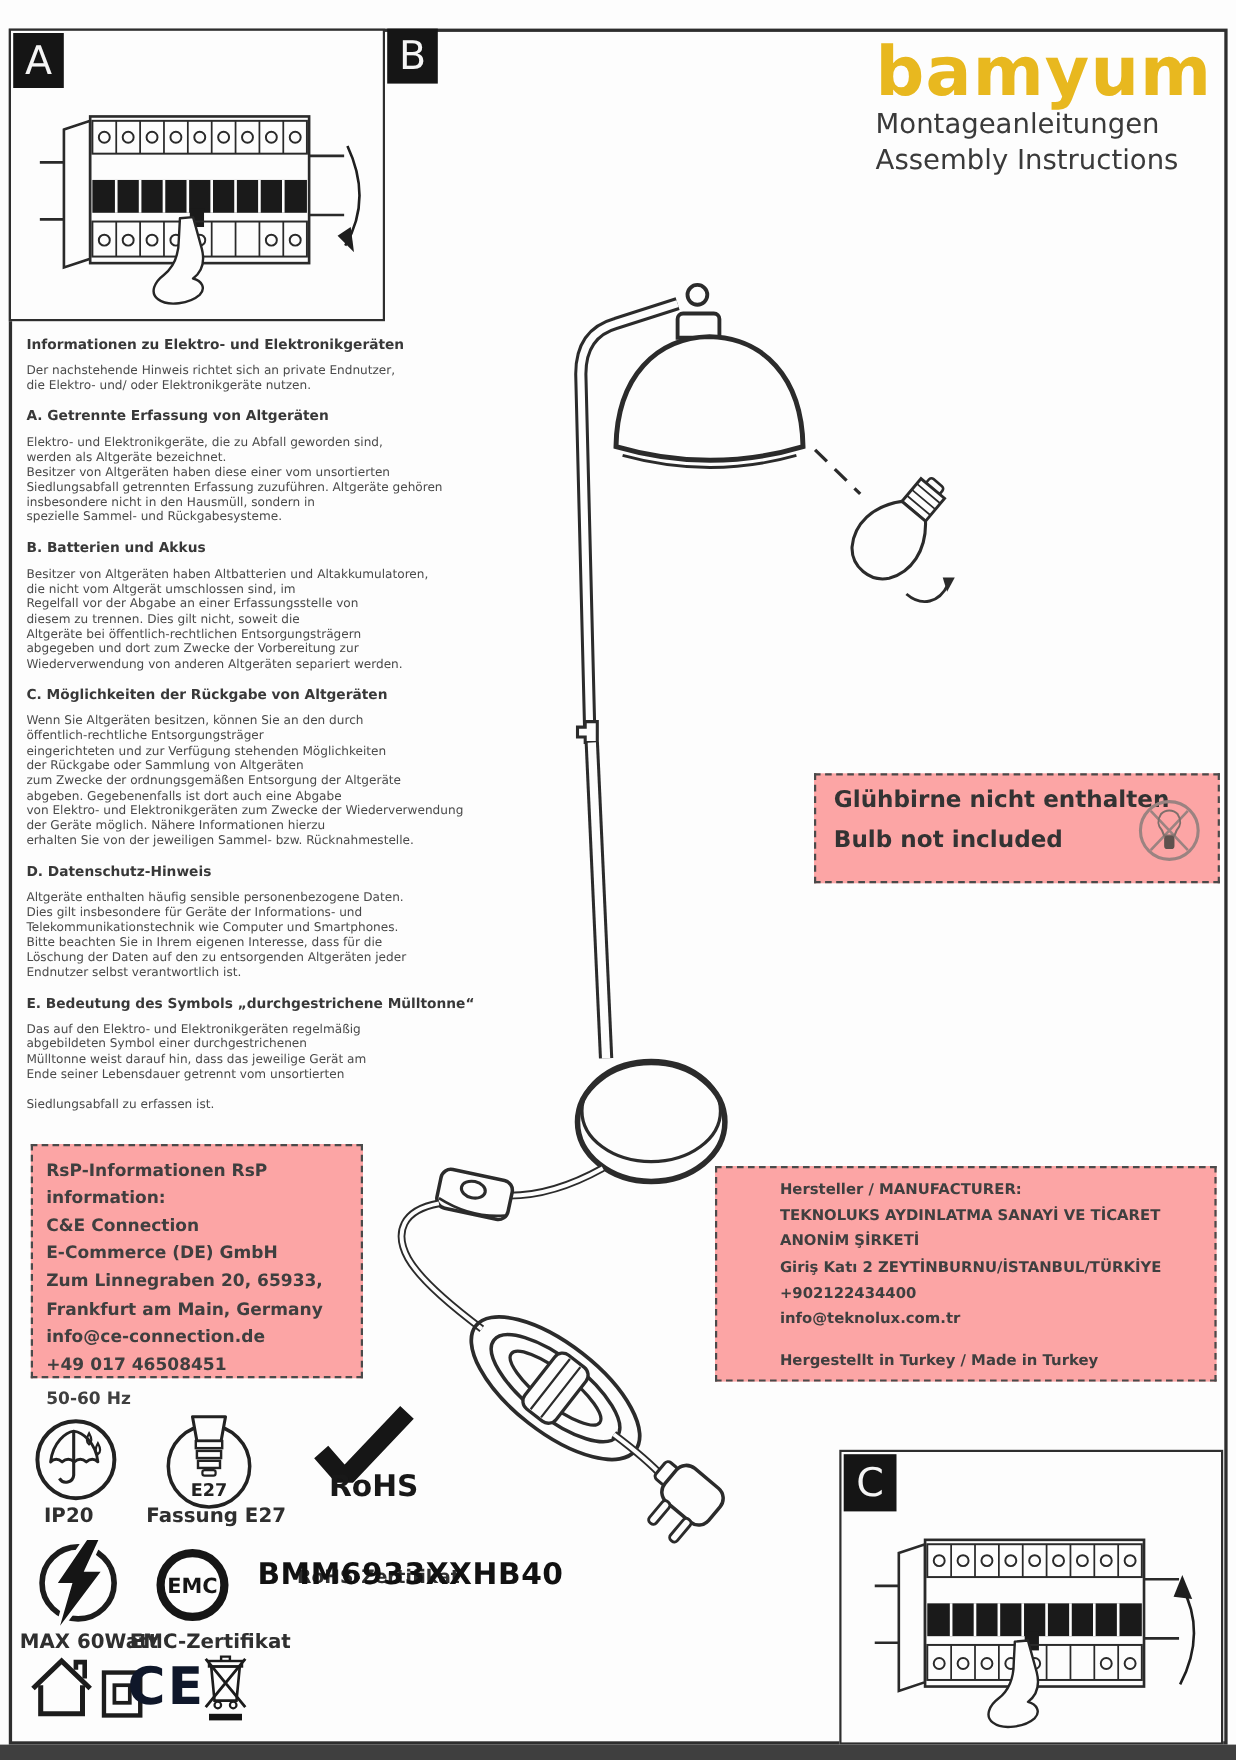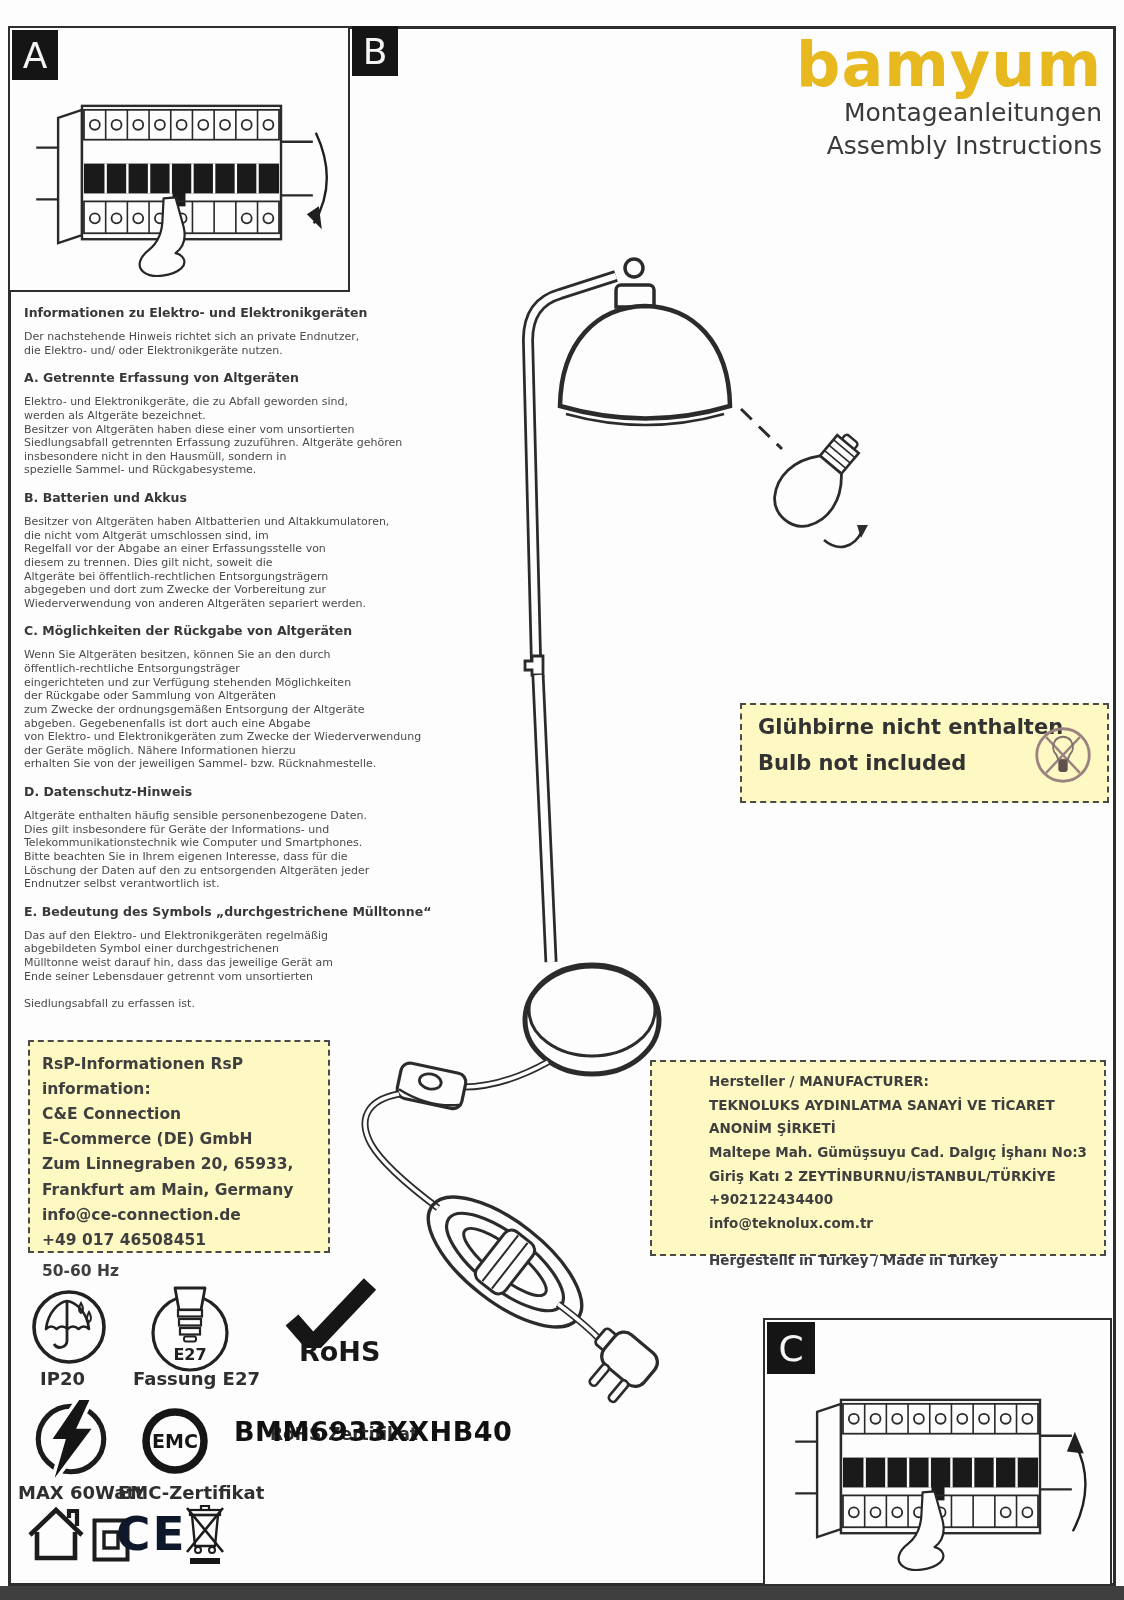--- a/index.html
+++ b/index.html
@@ -8,31 +8,31 @@
   .abs{position:absolute;}
   
   #outer-border{left:8px;top:26px;width:1102px;height:1554px;border:3px solid #2e2e2e;}
   #bottom-band{left:0;top:1586px;width:1124px;height:14px;background:#3f3f3f;}
   
   .step-label{background:#151515;color:#f5f5f5;display:flex;align-items:center;justify-content:center;
               font-size:36px;font-weight:500;z-index:5;}
   
   .panel{border:2px solid #2e2e2e;background:#fdfdfd;z-index:3;}
   
-  #logo-block{right:22px;top:34px;text-align:right;z-index:4;}
+  #logo-block{right:22px;top:34px;z-index:4;}
   #brand{font-size:62px;font-weight:800;letter-spacing:1px;line-height:1;}
   .logo-sub{font-size:25px;font-weight:500;color:#3a3a3a;line-height:1.32;}
   
   #weee-col{left:24px;top:292px;width:438px;z-index:4;}
   .weee-title{font-size:13px;font-weight:700;color:#383838;margin:0 0 4px 0;}
   .weee-h{font-size:12.5px;font-weight:700;color:#383838;margin:13px 0 10px 0;}
   .weee-b{font-size:11px;line-height:1.24;color:#4a4a4a;margin:0;white-space:pre-line;font-weight:500;}
   .weee-foot{font-size:11px;color:#4a4a4a;margin-top:14px;font-weight:500;}
   
-  .dashed-box{border:2px dashed #4a4a4a;background:#fef9c3;z-index:6;}
+  .dashed-box{border:2px dashed #4a4a4a;background:#fca5a5;z-index:6;}
   #bulb-box{left:740px;top:703px;width:365px;height:96px;}
   .bulb-line{position:absolute;left:16px;font-size:21px;font-weight:600;color:#333;}
   #rsp-box{left:28px;top:1040px;width:302px;height:213px;padding:10px 12px;box-sizing:border-box;}
   .rsp-line{font-size:15.5px;font-weight:600;color:#3f3f3f;line-height:1.62;}
   #mfr-box{left:650px;top:1060px;width:456px;height:196px;padding:8px 13px;box-sizing:border-box;}
   .mfr-line{font-size:13.5px;font-weight:700;color:#3f3f3f;line-height:1.75;margin-left:44px;}
   .mfr-foot{margin-top:14px;}
   
   .cert-label{position:absolute;font-size:18px;font-weight:700;color:#2f2f2f;z-index:4;}
   #product-code{left:234px;top:1416px;font-size:27px;font-weight:900;color:#111;z-index:4;letter-spacing:.5px;}
@@ -230,21 +230,20 @@
     <div class="rsp-line">Zum Linnegraben 20, 65933,</div>
     <div class="rsp-line">Frankfurt am Main, Germany</div>
     <div class="rsp-line">info@ce-connection.de</div>
     <div class="rsp-line">+49 017 46508451</div>
     <div class="rsp-line" style="margin-top:6px;">50-60 Hz</div>
   </div>
 
   <div class="abs dashed-box" id="mfr-box">
     <div class="mfr-line">Hersteller / MANUFACTURER:</div>
     <div class="mfr-line">TEKNOLUKS AYDINLATMA SANAYİ VE TİCARET ANONİM ŞİRKETİ</div>
-    <div class="mfr-line">Maltepe Mah. Gümüşsuyu Cad. Dalgıç İşhanı No:3</div>
     <div class="mfr-line">Giriş Katı 2 ZEYTİNBURNU/İSTANBUL/TÜRKİYE</div>
     <div class="mfr-line">+902122434400</div>
     <div class="mfr-line">info@teknolux.com.tr</div>
     <div class="mfr-line mfr-foot">Hergestellt in Turkey / Made in Turkey</div>
   </div>
 
   <svg class="abs z4" style="left:30px;top:1288px;" width="78" height="78" viewBox="0 0 78 78">
     <circle cx="39" cy="39" r="35" fill="none" stroke="#222" stroke-width="3.6"></circle>
     <path d="M16 41 C18 23 30 14 37 13 C45 14 57 23 59 41 q-5 -5 -10.5 0 q-5.5 -5 -11 0 q-5.5 -5 -11 0 q-5.5 -5 -10.5 0 z" fill="none" stroke="#222" stroke-width="2.6" stroke-linejoin="round"></path>
     <path d="M37 13 v40 a7 7 0 0 1 -13 3" fill="none" stroke="#222" stroke-width="2.8"></path>

